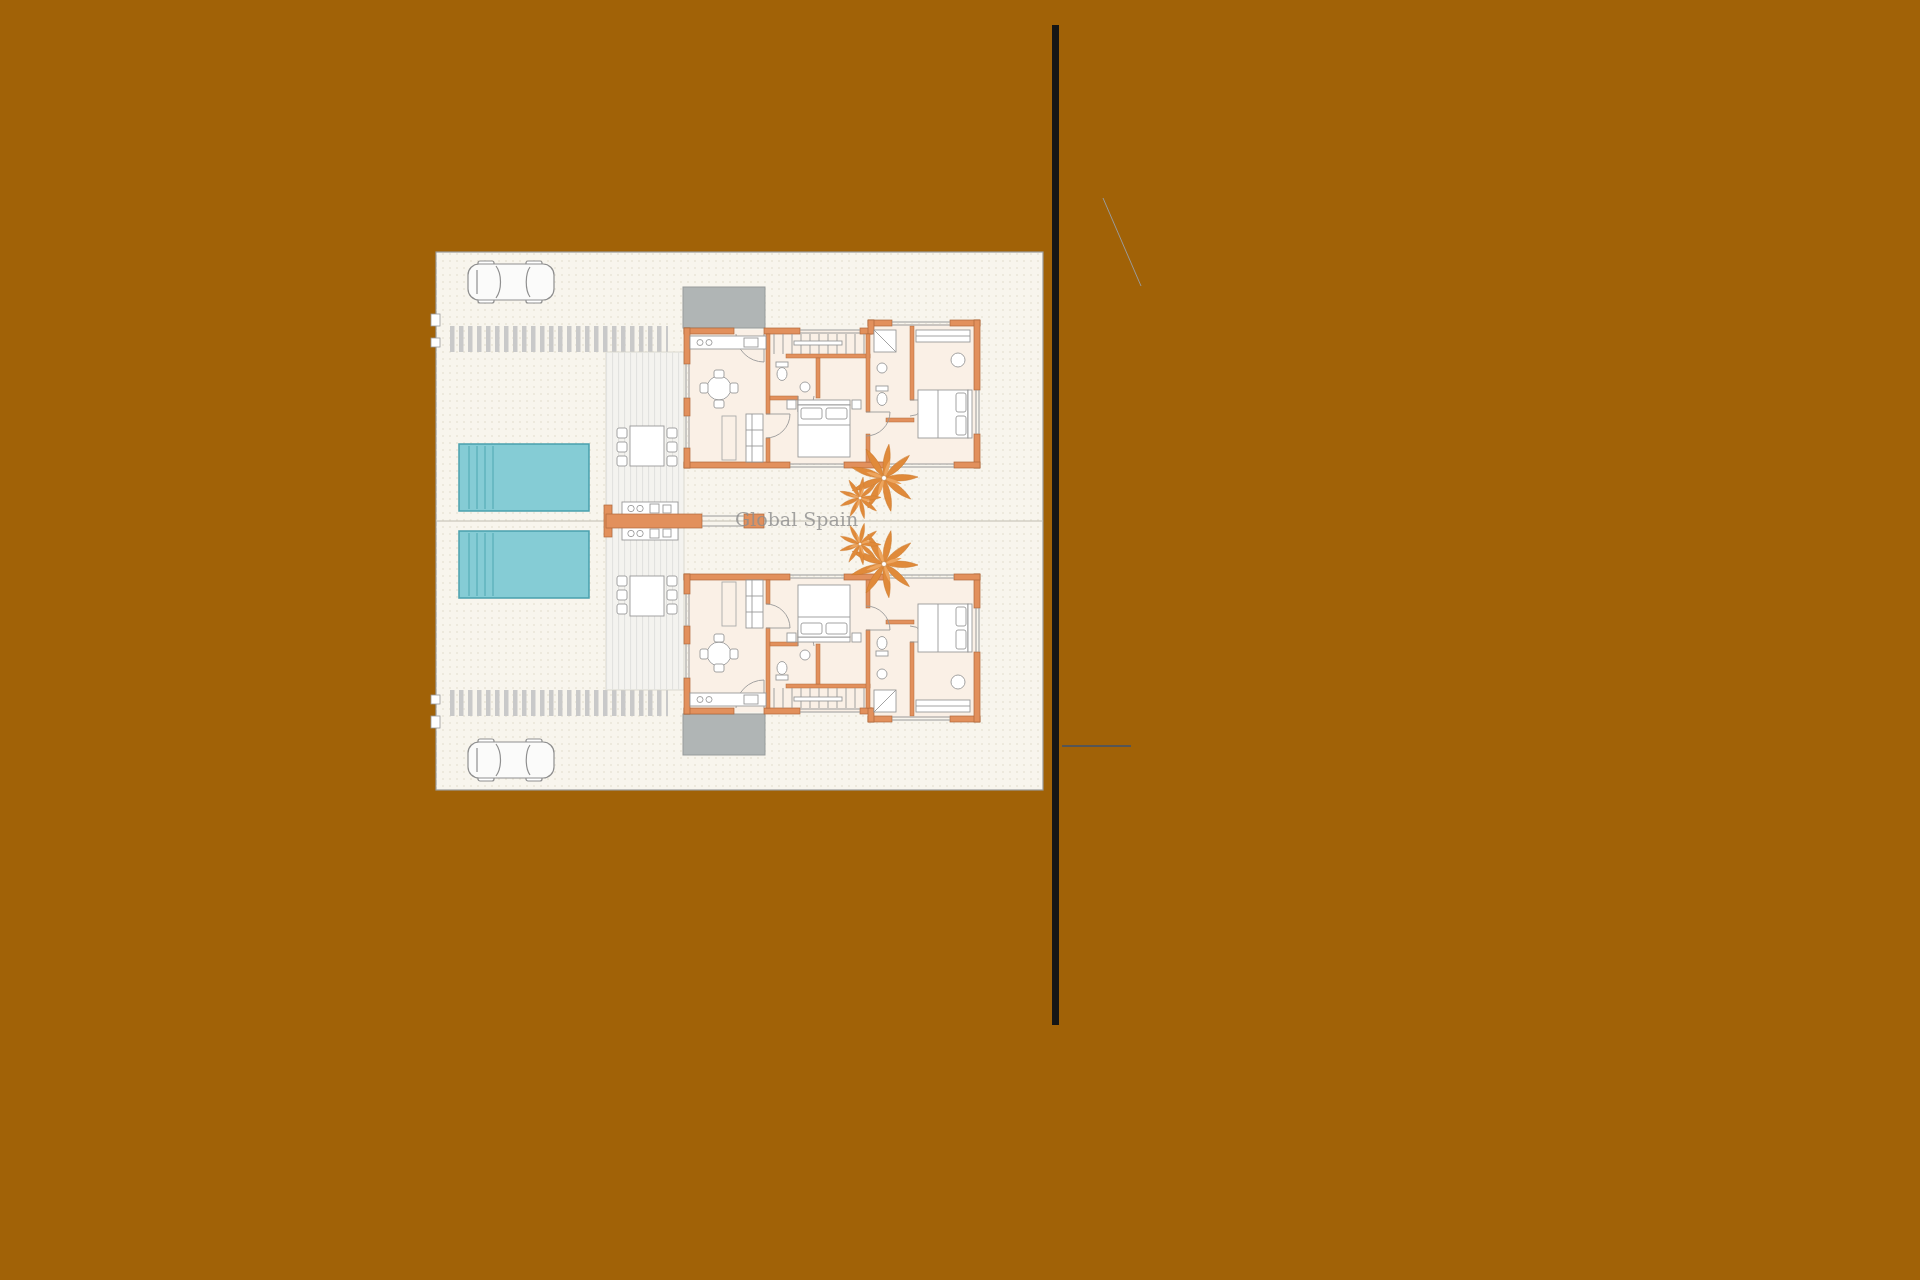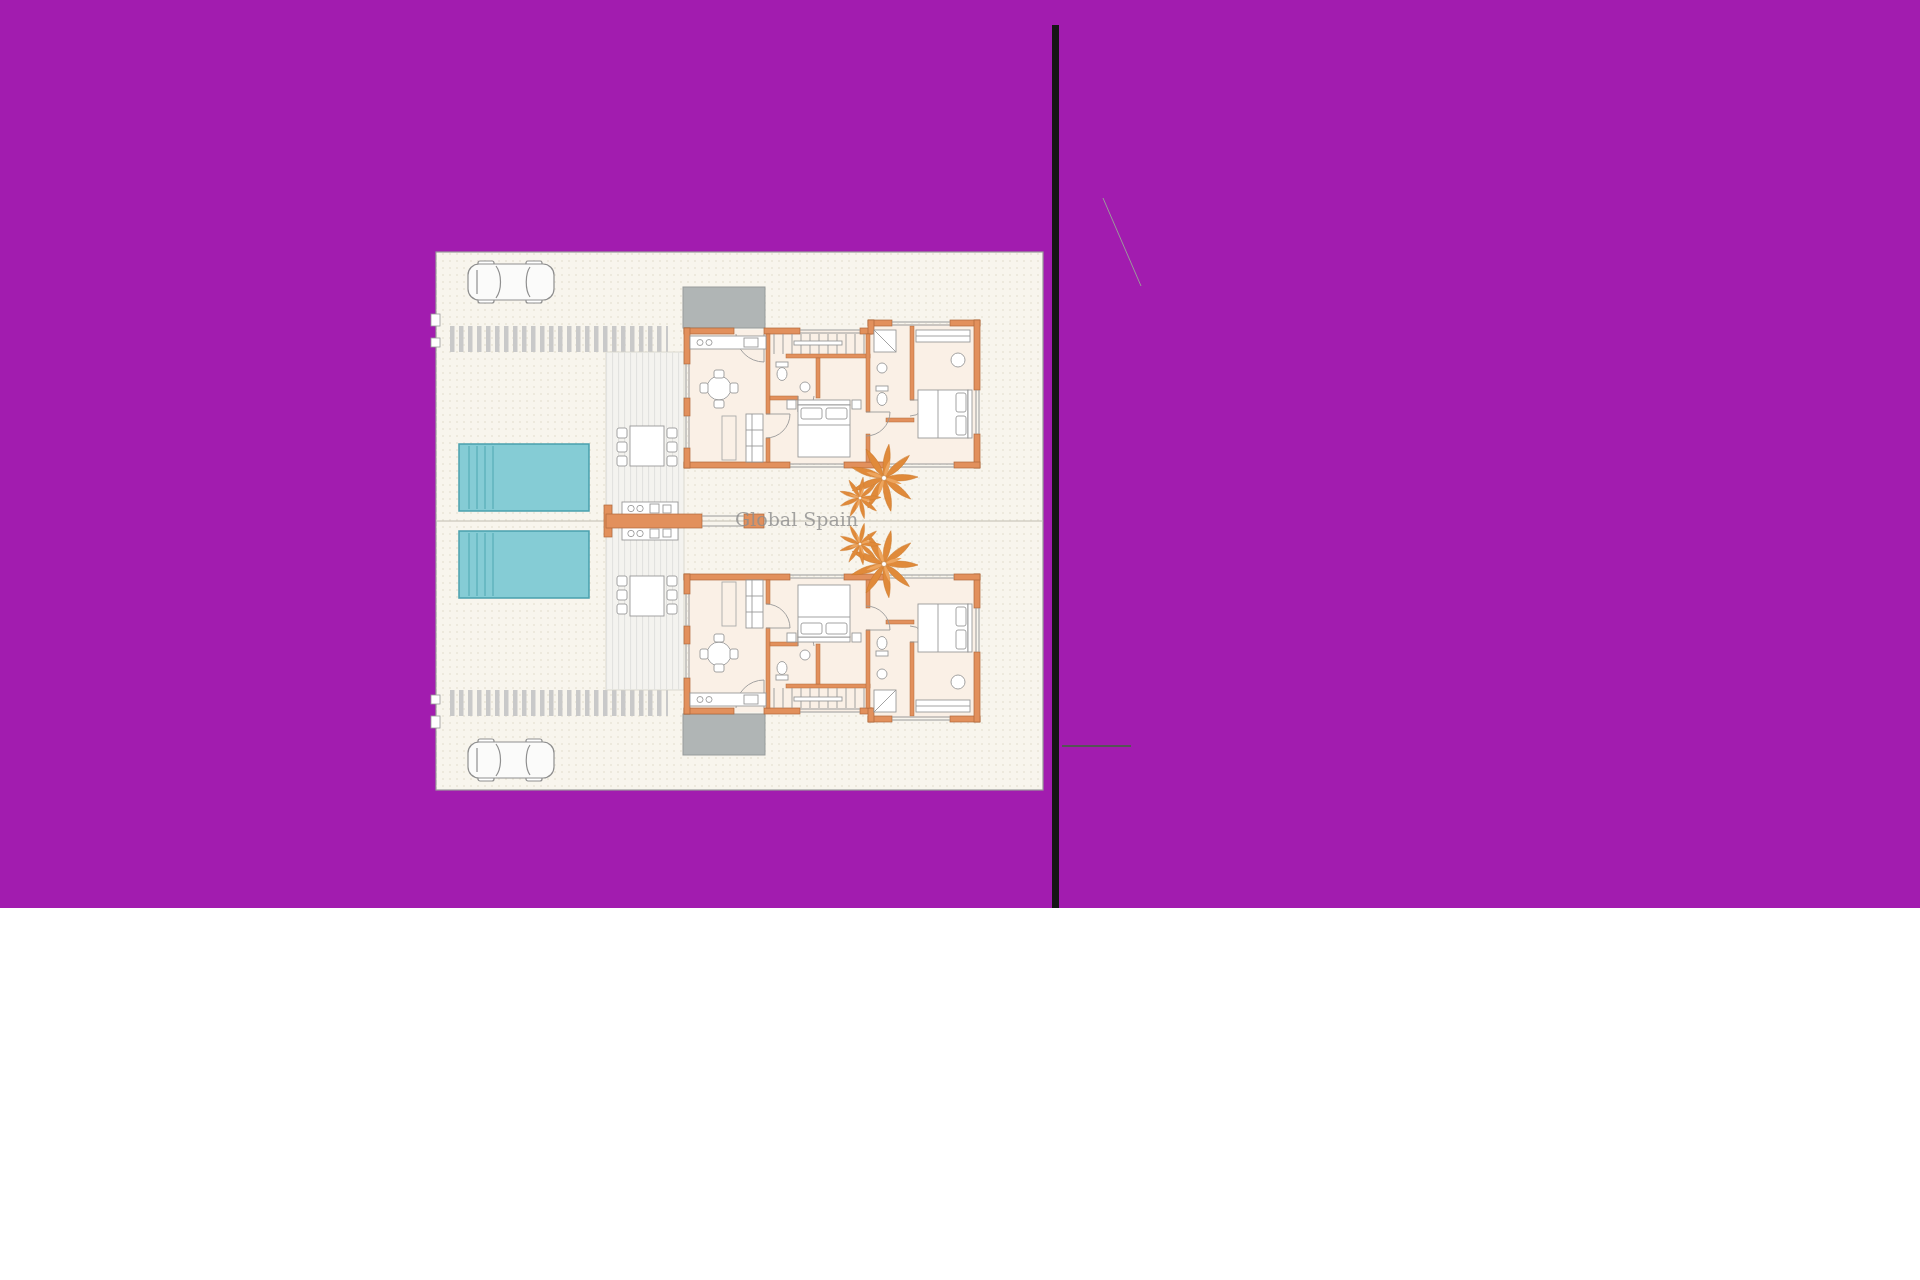--- a/index.html
+++ b/index.html
@@ -1,16 +1,16 @@
 <!DOCTYPE html>
 <html><head>
 <meta charset="utf-8">
 <style>
   html,body{margin:0;padding:0;background:#ffffff;}
-  .canvas{position:relative;width:1920px;height:908px;background:#a21caf;overflow:hidden;
+  .canvas{position:relative;width:1920px;height:1280px;background:#a16207;overflow:hidden;
           font-family:"Liberation Sans",sans-serif;}
   svg{position:absolute;top:0;left:0;}
 </style>
 </head>
 <body>
 
 <div class="canvas">
 <svg width="1920" height="1280" viewBox="0 0 1920 1280">
   <defs>
     <pattern id="dots" width="7" height="7" patternUnits="userSpaceOnUse">

